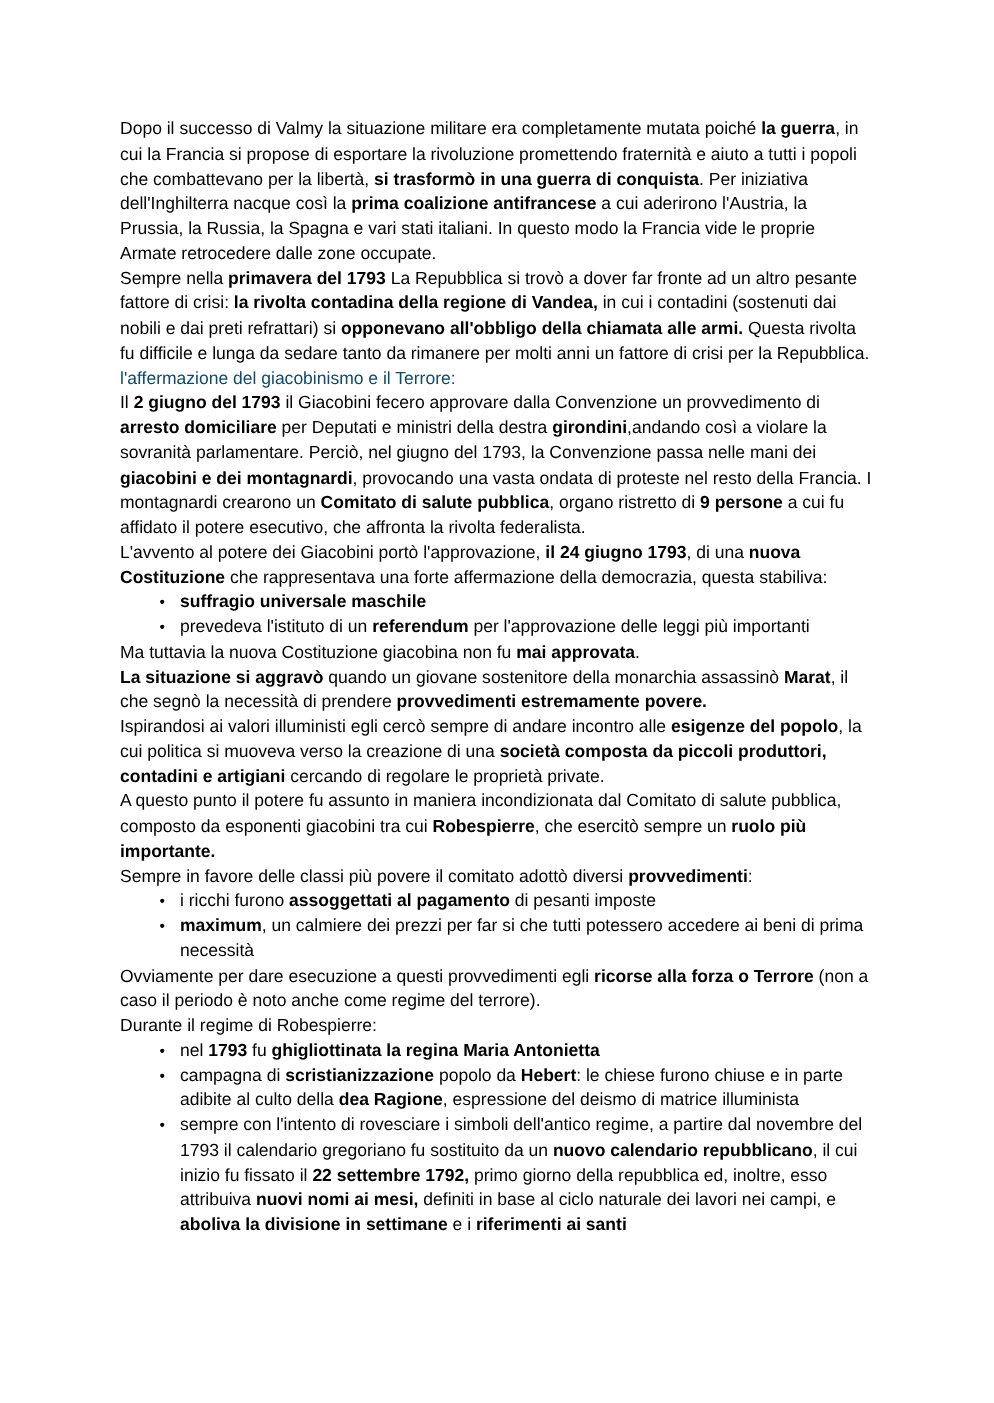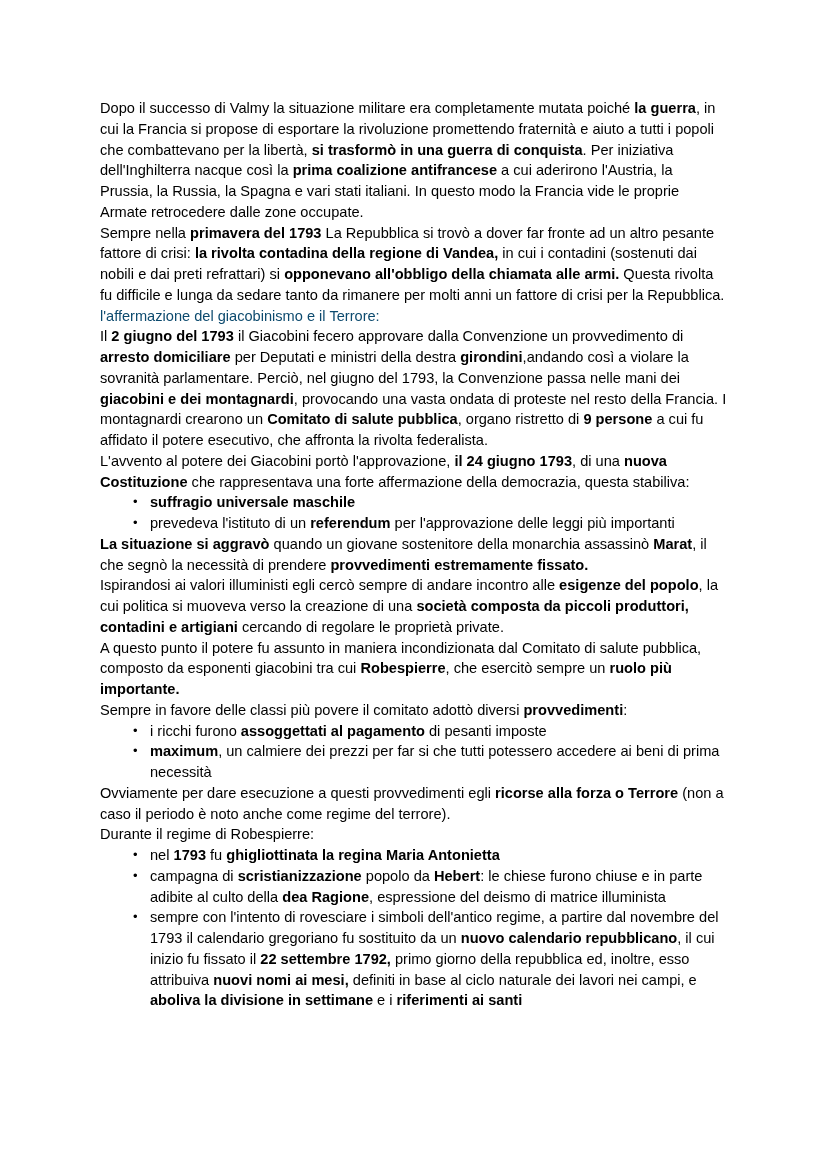--- a/index.html
+++ b/index.html
@@ -76,21 +76,22 @@
   <div id="doc-body">
       <p class="para"><span>Dopo il successo di Valmy la situazione militare era completamente mutata poiché </span><b>la guerra</b><span>, in cui la Francia si propose di esportare la rivoluzione promettendo fraternità e aiuto a tutti i popoli che combattevano per la libertà, </span><b>si trasformò in una guerra di conquista</b><span>. Per iniziativa dell'Inghilterra nacque così la </span><b>prima coalizione antifrancese</b><span> a cui aderirono l'Austria, la Prussia, la Russia, la Spagna e vari stati italiani. In questo modo la Francia vide le proprie Armate retrocedere dalle zone occupate.</span></p>
       <p class="para"><span>Sempre nella </span><b>primavera del 1793</b><span> La Repubblica si trovò a dover far fronte ad un altro pesante fattore di crisi: </span><b>la rivolta contadina della regione di Vandea,</b><span> in cui i contadini (sostenuti dai nobili e dai preti refrattari) si </span><b>opponevano all'obbligo della chiamata alle armi.</b><span> Questa rivolta fu difficile e lunga da sedare tanto da rimanere per molti anni un fattore di crisi per la Repubblica.</span></p>
       <p class="heading-red"><span>l'affermazione del giacobinismo e il Terrore:</span></p>
       <p class="para"><span>Il </span><b>2 giugno del 1793</b><span> il Giacobini fecero approvare dalla Convenzione un provvedimento di </span><b>arresto domiciliare</b><span> per Deputati e ministri della destra </span><b>girondini</b><span>,andando così a violare la sovranità parlamentare. Perciò, nel giugno del 1793, la Convenzione passa nelle mani dei </span><b>giacobini e dei montagnardi</b><span>, provocando una vasta ondata di proteste nel resto della Francia. I montagnardi crearono un </span><b>Comitato di salute pubblica</b><span>, organo ristretto di </span><b>9 persone</b><span> a cui fu affidato il potere esecutivo, che affronta la rivolta federalista.</span></p>
       <p class="para"><span>L'avvento al potere dei Giacobini portò l'approvazione, </span><b>il 24 giugno 1793</b><span>, di una </span><b>nuova Costituzione</b><span> che rappresentava una forte affermazione della democrazia, questa stabiliva:</span></p>
       <ul class="bullets">
         <li><b>suffragio universale maschile</b></li>
         <li><span>prevedeva l'istituto di un </span><b>referendum</b><span> per l'approvazione delle leggi più importanti</span></li>
       </ul>
-      <p class="para"><b>La situazione si aggravò</b><span> quando un giovane sostenitore della monarchia assassinò </span><b>Marat</b><span>, il che segnò la necessità di prendere </span><b>provvedimenti estremamente fissato.</b></p>
+      <p class="para"><span>Ma tuttavia la nuova Costituzione giacobina non fu </span><b>mai approvata</b><span>.</span></p>
+      <p class="para"><b>La situazione si aggravò</b><span> quando un giovane sostenitore della monarchia assassinò </span><b>Marat</b><span>, il che segnò la necessità di prendere </span><b>provvedimenti estremamente povere.</b></p>
       <p class="para"><span>Ispirandosi ai valori illuministi egli cercò sempre di andare incontro alle </span><b>esigenze del popolo</b><span>, la cui politica si muoveva verso la creazione di una </span><b>società composta da piccoli produttori, contadini e artigiani</b><span> cercando di regolare le proprietà private.</span></p>
       <p class="para"><span>A questo punto il potere fu assunto in maniera incondizionata dal Comitato di salute pubblica, composto da esponenti giacobini tra cui </span><b>Robespierre</b><span>, che esercitò sempre un </span><b>ruolo più importante.</b></p>
       <p class="para"><span>Sempre in favore delle classi più povere il comitato adottò diversi </span><b>provvedimenti</b><span>:</span></p>
       <ul class="bullets">
         <li><span>i ricchi furono </span><b>assoggettati al pagamento</b><span> di pesanti imposte</span></li>
         <li><b>maximum</b><span>, un calmiere dei prezzi per far si che tutti potessero accedere ai beni di prima necessità</span></li>
       </ul>
       <p class="para"><span>Ovviamente per dare esecuzione a questi provvedimenti egli </span><b>ricorse alla forza o Terrore</b><span> (non a caso il periodo è noto anche come regime del terrore).</span></p>
       <p class="para"><span>Durante il regime di Robespierre:</span></p>
       <ul class="bullets">

